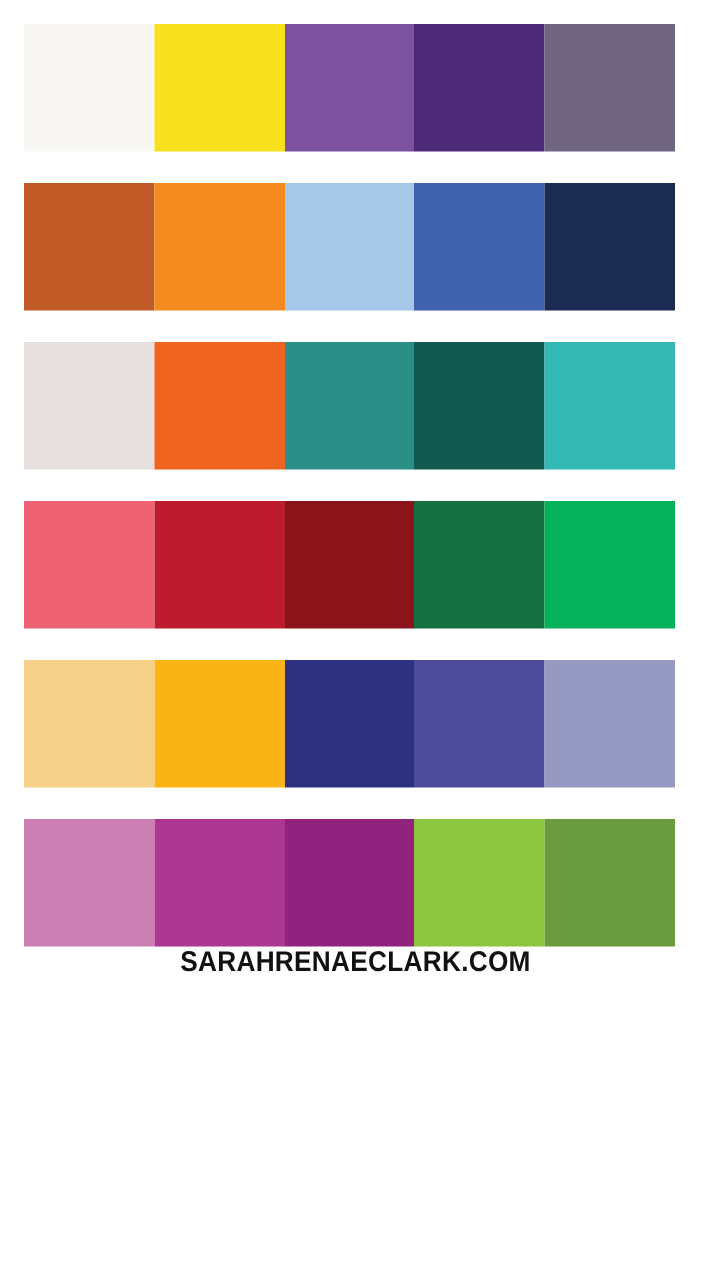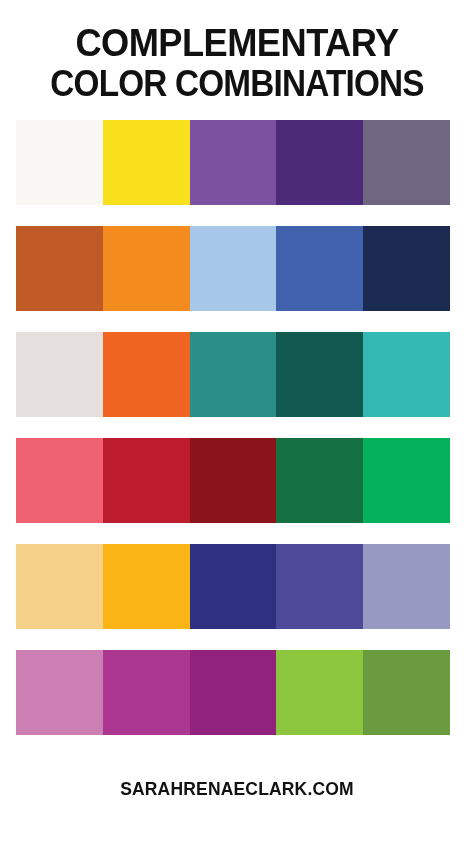--- a/index.html
+++ b/index.html
@@ -63,44 +63,39 @@
   }
   .swatch {
     flex: 1 1 0;
     height: 100%;
   }
 
   
   .footer {
     flex: 1 1 auto;
     display: flex;
-    align-items: center;
     justify-content: center;
   }
   .footer-text {
     color: #111111;
     font-family: "Liberation Sans", sans-serif;
     font-weight: bold;
     font-size: 19px;
     letter-spacing: 0.2px;
     text-transform: uppercase;
     transform: scaleX(0.92);
     transform-origin: center center;
     white-space: nowrap;
   }
 </style>
 </head>
 <body>
 
 <div class="poster">
 
-  <div class="title-block">
-    <span class="title-line line1">COMPLEMENTARY</span>
-    <span class="title-line line2">COLOR COMBINATIONS</span>
-  </div>
 
   <div class="palettes">
 
     <div class="palette-row">
       <div class="swatch" style="background-color: rgb(248, 247, 244);"></div>
       <div class="swatch" style="background-color: rgb(248, 225, 28);"></div>
       <div class="swatch" style="background-color: rgb(123, 81, 160);"></div>
       <div class="swatch" style="background-color: rgb(76, 42, 120);"></div>
       <div class="swatch" style="background-color: rgb(112, 102, 130);"></div>
     </div>

